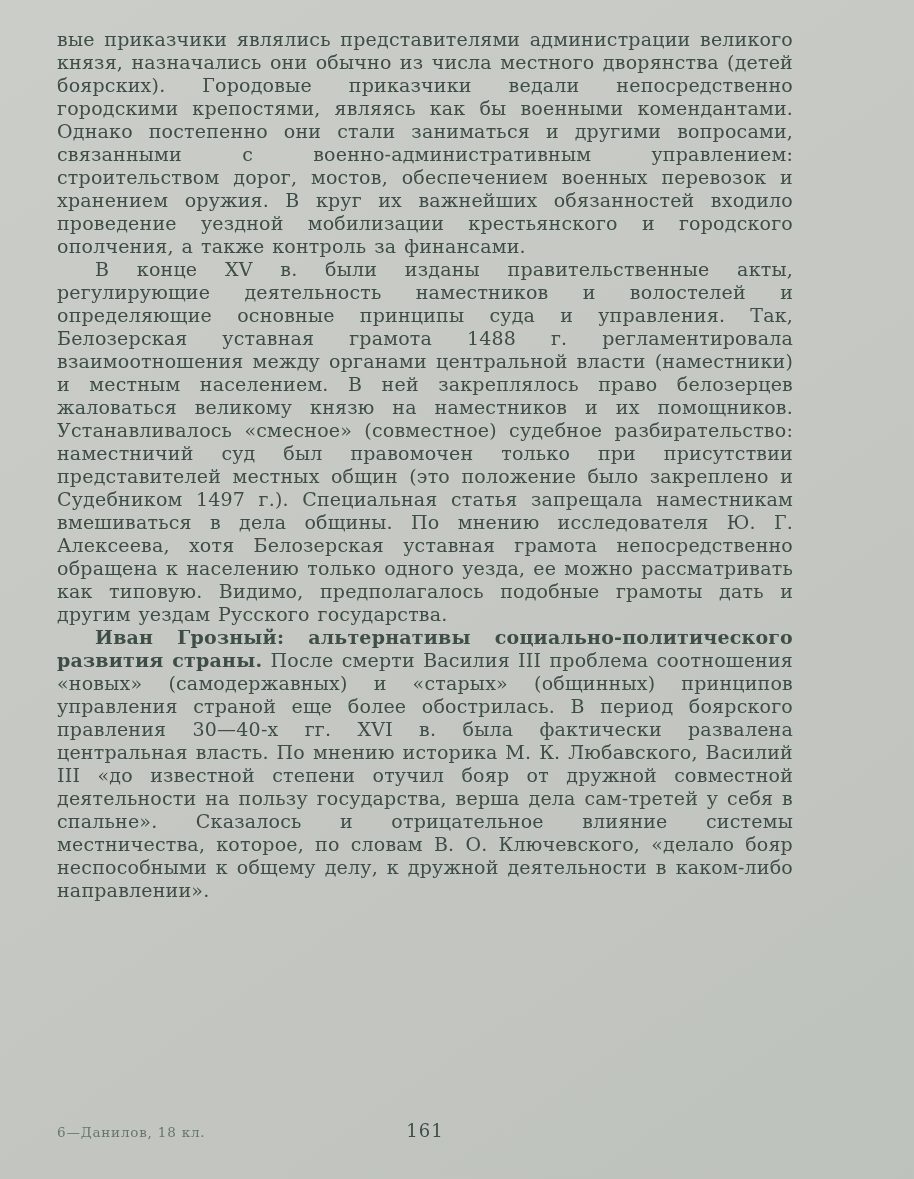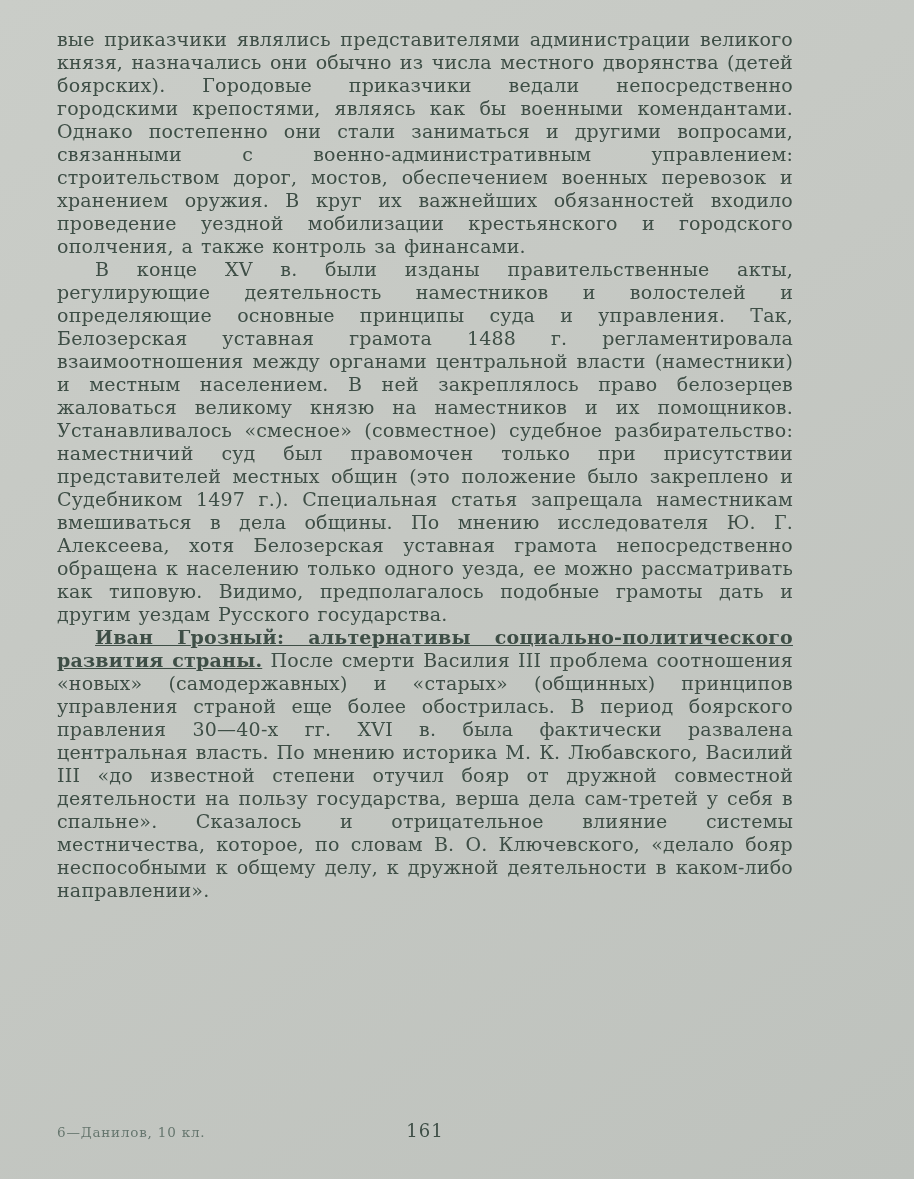--- a/index.html
+++ b/index.html
@@ -33,21 +33,20 @@
   }
   .para {
     margin: 0;
     text-indent: 38px;
   }
   .para.no-indent {
     text-indent: 0;
   }
   .lead {
     font-weight: bold;
-    text-decoration: underline;
   }
   .footer {
     position: absolute;
     left: 57px;
     top: 1120px;
     width: 736px;
     height: 24px;
   }
   .signature {
     position: absolute;
@@ -79,17 +78,17 @@
 
     <p class="para">В конце XV в. были изданы правительственные акты, регулирующие деятельность наместников и волостелей и определяющие основные принципы суда и управления. Так, Белозерская уставная грамота 1488 г. регламентировала взаимоотношения между органами центральной власти (наместники) и местным населением. В ней закреплялось право белозерцев жаловаться великому князю на наместников и их помощников. Устанавливалось «смесное» (совместное) судебное разбирательство: наместничий суд был правомочен только при присутствии представителей местных общин (это положение было закреплено и Судебником 1497 г.). Специальная статья запрещала наместникам вмешиваться в дела общины. По мнению исследователя Ю. Г. Алексеева, хотя Белозерская уставная грамота непосредственно обращена к населению только одного уезда, ее можно рассматривать как типовую. Видимо, предполагалось подобные грамоты дать и другим уездам Русского государства.</p>
 
 
     <p class="para"><b class="lead">Иван Грозный: альтернативы социально-политического развития страны.</b><span> После смерти Василия III проблема соотношения «новых» (самодержавных) и «старых» (общинных) принципов управления страной еще более обострилась. В период боярского правления 30—40-х гг. XVI в. была фактически развалена центральная власть. По мнению историка М. К. Любавского, Василий III «до известной степени отучил бояр от дружной совместной деятельности на пользу государства, верша дела сам-третей у себя в спальне». Сказалось и отрицательное влияние системы местничества, которое, по словам В. О. Ключевского, «делало бояр неспособными к общему делу, к дружной деятельности в каком-либо направлении».</span></p>
 
 
   </div>
 
   <div class="footer">
-    <span class="signature">6—Данилов, 10 кл.</span>
+    <span class="signature">6—Данилов, 18 кл.</span>
     <span class="page-number">161</span>
   </div>
 
 </div>
 
 </body></html>

